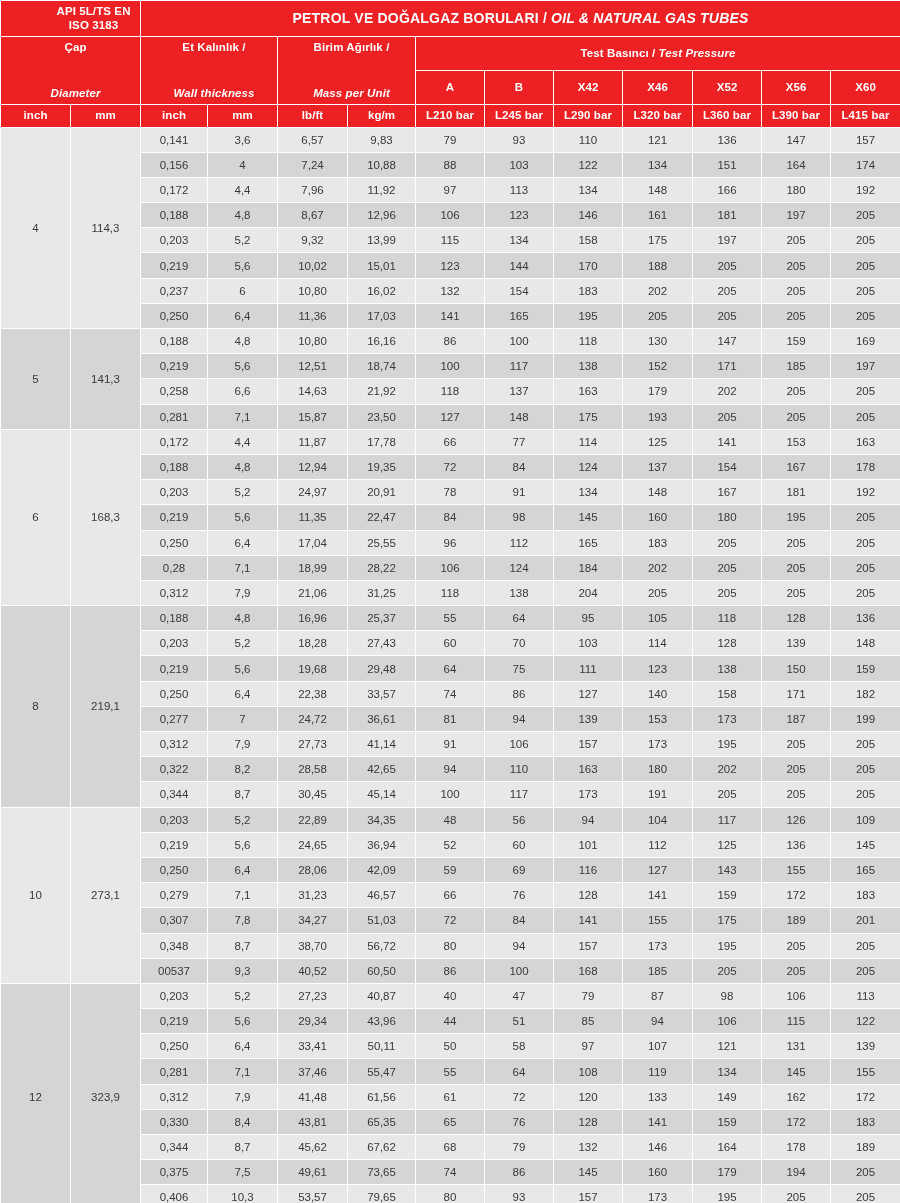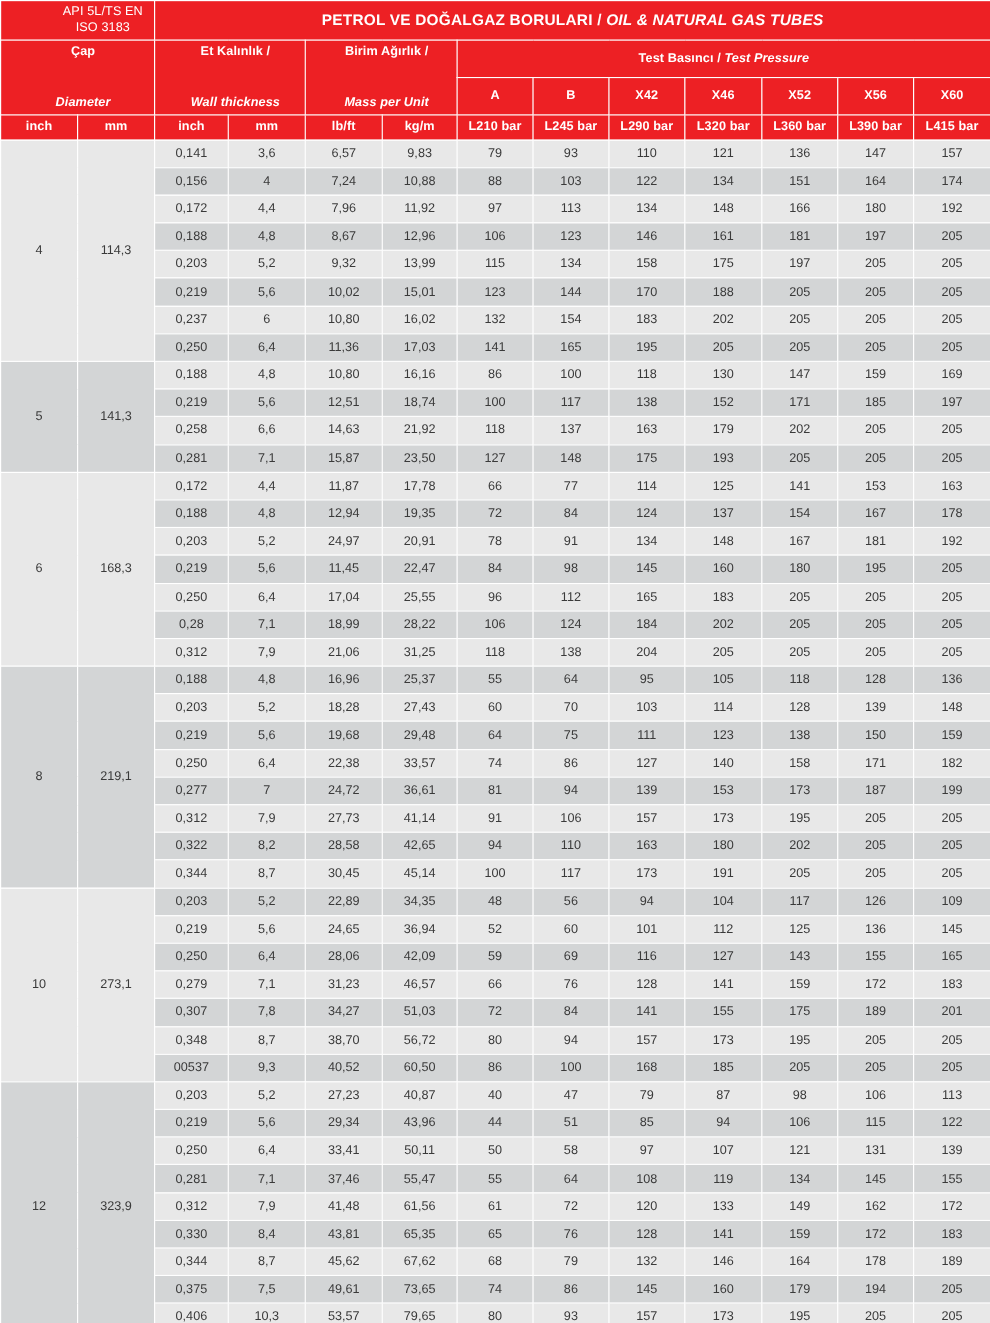--- a/index.html
+++ b/index.html
@@ -27,21 +27,21 @@
     color: #ffffff;
     border: 1px solid #ffffff;
     text-align: center;
     vertical-align: middle;
     font-size: 11.5px;
     font-weight: bold;
     line-height: 1.25;
     padding: 3px 2px;
     letter-spacing: .1px;
   }
-  thead .title-cell { font-size: 11.5px; font-weight: normal; height: 33px; padding-left: 48px; }
+  thead .title-cell { font-size: 11.5px; font-weight: bold; height: 33px; padding-left: 48px; }
   thead .banner-cell { font-size: 14px; font-weight: bold; letter-spacing: .2px; }
   thead .grp-cell { height: 36px; padding-left: 12px; }
   thead .unit-cell { height: 23px; font-size: 11.5px; }
   .ital { font-style: italic; font-weight: bold; display: block; margin-top: 32px; }
   .ital-inline { font-style: italic; font-weight: bold; }
   .reg { font-weight: bold; display: block; }
 
   
   tbody td {
     border: 1px solid #ffffff;
@@ -328,21 +328,21 @@
           <td class="datacell">91</td>
           <td class="datacell">134</td>
           <td class="datacell">148</td>
           <td class="datacell">167</td>
           <td class="datacell">181</td>
           <td class="datacell">192</td>
         </tr>
         <tr class="even">
           <td class="datacell">0,219</td>
           <td class="datacell">5,6</td>
-          <td class="datacell">11,45</td>
+          <td class="datacell">11,35</td>
           <td class="datacell">22,47</td>
           <td class="datacell">84</td>
           <td class="datacell">98</td>
           <td class="datacell">145</td>
           <td class="datacell">160</td>
           <td class="datacell">180</td>
           <td class="datacell">195</td>
           <td class="datacell">205</td>
         </tr>
         <tr class="odd">

